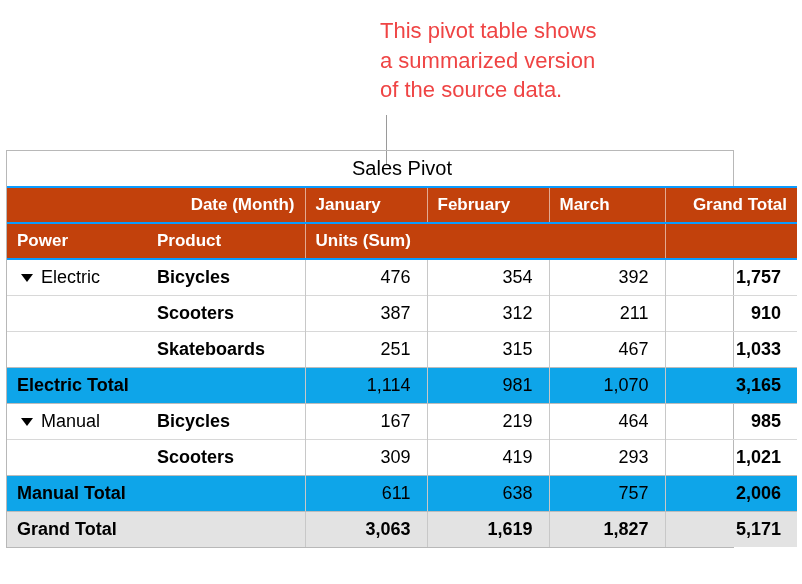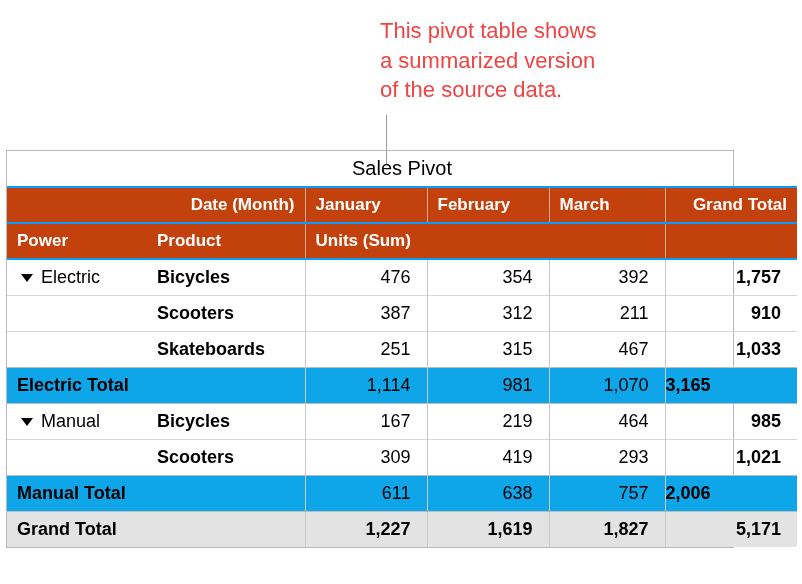--- a/index.html
+++ b/index.html
@@ -90,21 +90,21 @@
     vertical-align: middle;
   }
   .subtotal td {
     background: #0ea5e9;
     border-top: 1px solid #bcbcbc;
     border-bottom: 1px solid #bcbcbc;
     font-weight: 400;
   }
   .subtotal .label { font-weight: 700; padding-left: 10px; }
   .subtotal .num { text-align: right; padding-right: 16px; }
-  .subtotal .gt { padding-right: 16px; font-weight: 700; }
+  .subtotal .gt { text-align: right; padding-right: 16px; font-weight: 700; }
   .grandtotal td {
     background: #e3e3e3;
     border-top: 1px solid #9a9a9a;
     font-weight: 700;
   }
   .grandtotal .label { padding-left: 10px; }
   .grandtotal .num { text-align: right; padding-right: 16px; }
   .grandtotal .gt { text-align: right; padding-right: 16px; }
   col.c-power { width: 140px; }
   col.c-prod  { width: 158px; }
@@ -227,21 +227,21 @@
   <tr class="subtotal">
     <td class="label vsep-dark" colspan="2"><span>Manual Total</span></td>
     <td class="num vsep-dark"><span>611</span></td>
     <td class="num vsep-dark"><span>638</span></td>
     <td class="num vsep-dark"><span>757</span></td>
     <td class="gt"><span>2,006</span></td>
   </tr>
 
   <tr class="grandtotal">
     <td class="label vsep-dark" colspan="2"><span>Grand Total</span></td>
-    <td class="num vsep-dark"><span>1,227</span></td>
+    <td class="num vsep-dark"><span>3,063</span></td>
     <td class="num vsep-dark"><span>1,619</span></td>
     <td class="num vsep-dark"><span>1,827</span></td>
     <td class="gt"><span>5,171</span></td>
   </tr>
 
 </tbody>
     </table>
 </div>
 
 </body></html>

